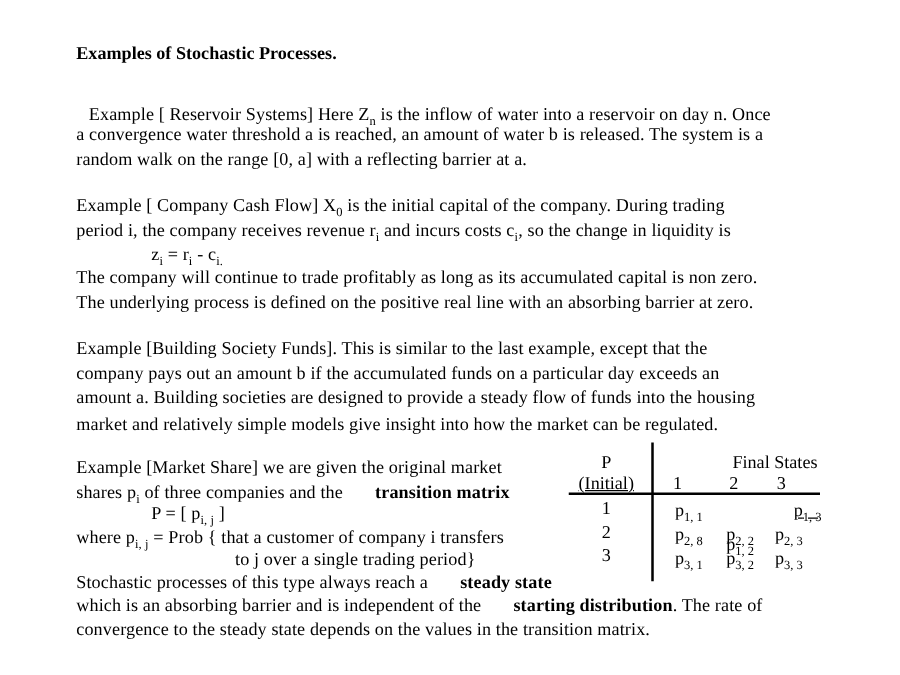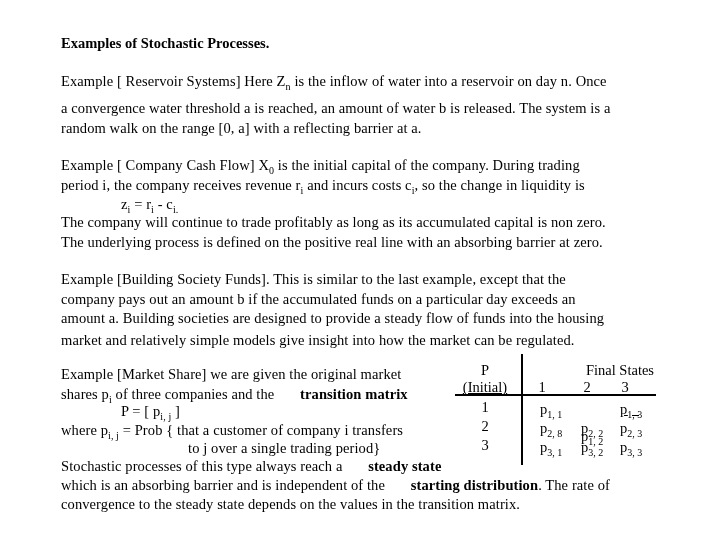--- a/index.html
+++ b/index.html
@@ -13,21 +13,21 @@
     .vline { position: absolute; left: 521px; top: 354px; width: 2px; height: 111px; background: #000; }
     .hline { position: absolute; left: 455px; top: 394px; width: 201px; height: 2px; background: #000; }
     .cell { position: absolute; white-space: nowrap; text-align: center; font-size: 14.5px; }
     .pcell { position: absolute; white-space: nowrap; font-size: 14.5px; }
   </style>
 </head>
 <body>
 
 <div class="abs title">Examples of Stochastic Processes.</div>
 
-<div class="abs line" style="top:73px;"><span>Example [ Reservoir Systems] Here Z</span><sub>n</sub><span> is the inflow of water into a reservoir on day n. Once</span></div>
+<div class="abs line" style="top:84px;margin-left:10px;"><span>Example [ Reservoir Systems] Here Z</span><sub>n</sub><span> is the inflow of water into a reservoir on day n. Once</span></div>
 <div class="abs line" style="top:100px;">a convergence water threshold a is reached, an amount of water b is released. The system is a</div>
 <div class="abs line" style="top:120px;">random walk on the range [0, a] with a reflecting barrier at a.</div>
 
 <div class="abs line" style="top:157px;"><span>Example [ Company Cash Flow] X</span><sub>0</sub><span> is the initial capital of the company. During trading</span></div>
 <div class="abs line" style="top:177px;"><span>period i, the company receives revenue r</span><sub>i</sub><span> and incurs costs c</span><sub>i</sub><span>, so the change in liquidity is</span></div>
 <div class="abs line" style="top:196px; left:121px;"><span>z</span><sub>i</sub><span> = r</span><sub>i</sub><span> - c</span><sub>i.</sub></div>
 <div class="abs line" style="top:214px;text-align:center;">The company will continue to trade profitably as long as its accumulated capital is non zero.</div>
 <div class="abs line" style="top:234px;">The underlying process is defined on the positive real line with an absorbing barrier at zero.</div>
 
 <div class="abs line" style="top:271px;">Example [Building Society Funds]. This is similar to the last example, except that the</div>
@@ -55,21 +55,21 @@
   <div class="cell" style="left:535px; width:14px; top:379px;">1</div>
   <div class="cell" style="left:580px; width:14px; top:379px;">2</div>
   <div class="cell" style="left:618px; width:14px; top:379px;">3</div>
 
   <div class="cell" style="left:478px; width:14px; top:399px;">1</div>
   <div class="cell" style="left:478px; width:14px; top:418px;">2</div>
   <div class="cell" style="left:478px; width:14px; top:437px;">3</div>
 
   <div class="pcell" style="left:540px; top:401px;"><span>p</span><sub>1, 1</sub></div>
   <div class="pcell" style="left:581px; top:401px;margin-top:27px;"><span>p</span><sub>1, 2</sub></div>
-  <div class="pcell" style="left:620px; top:401px;text-decoration:underline;"><span>p</span><sub>1, 3</sub></div>
+  <div class="pcell" style="left:635px; top:401px;text-decoration:underline;"><span>p</span><sub>1, 3</sub></div>
 
   <div class="pcell" style="left:540px; top:420px;"><span>p</span><sub>2, 8</sub></div>
   <div class="pcell" style="left:581px; top:420px;"><span>p</span><sub>2, 2</sub></div>
   <div class="pcell" style="left:620px; top:420px;"><span>p</span><sub>2, 3</sub></div>
 
   <div class="pcell" style="left:540px; top:439px;"><span>p</span><sub>3, 1</sub></div>
   <div class="pcell" style="left:581px; top:439px;"><span>p</span><sub>3, 2</sub></div>
   <div class="pcell" style="left:620px; top:439px;"><span>p</span><sub>3, 3</sub></div>
 </div>
 

